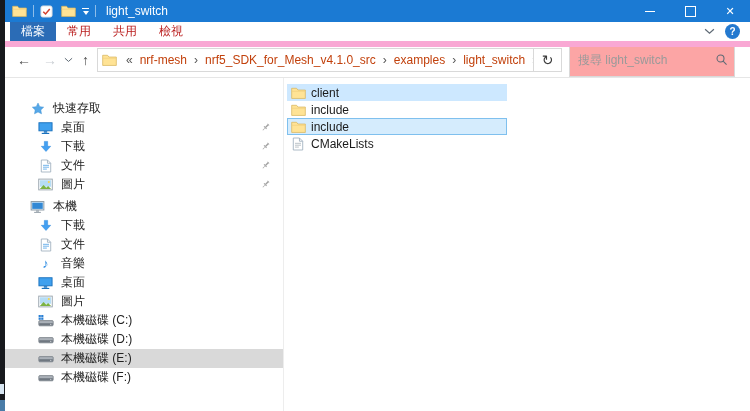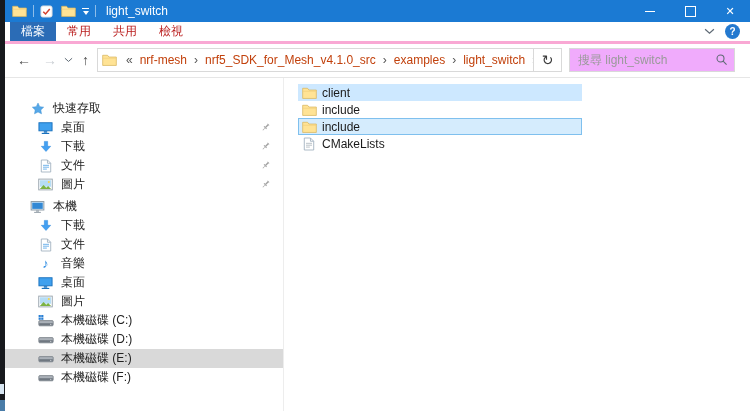--- a/index.html
+++ b/index.html
@@ -19,21 +19,21 @@
   .qat-drop .bar{width:7px;height:1px;background:#fff;margin-bottom:2px}
   .qat-drop .tri{width:0;height:0;border-left:3.5px solid transparent;border-right:3.5px solid transparent;border-top:4px solid #fff}
   .tb-title{margin-left:4px;font-size:12px;white-space:nowrap}
   .win-controls{margin-left:auto;display:flex;height:22px}
   .wc{width:40px;height:22px;display:flex;align-items:center;justify-content:center;color:#fff}
   .wc .minbar{width:10px;height:1px;background:#fff}
   .wc .maxbox{width:9px;height:9px;border:1px solid #fff}
   .wc.close{font-size:11px}
   
   .ribbonrow{position:absolute;left:5px;top:22px;right:0;height:19px;background:#fff;
-             border-bottom:3px solid #f9a8d4;display:flex;align-items:stretch;z-index:4}
+             border-bottom:6px solid #f9a8d4;display:flex;align-items:stretch;z-index:4}
   .tab{padding:0 11px;display:flex;align-items:center;color:#b91c1c;cursor:default}
   .tab.active{background:#2b6cb6;color:#fff;margin-left:5px}
   .ribbon-right{margin-left:auto;display:flex;align-items:center;margin-right:10px;gap:10px}
   .help-circle{width:15px;height:15px;border-radius:50%;background:#2479cf;color:#fff;
                font-size:10px;font-weight:bold;display:flex;align-items:center;justify-content:center}
   
   .toolbar{position:absolute;left:5px;top:42px;right:0;height:35px;background:#fff;
            border-bottom:1px solid #e6e6e6;display:flex;align-items:center;z-index:3}
   .nav-ic{color:#4a4a4a;font-size:14px;line-height:1}
   .nav-ic.disabled{color:#c9ced3}
@@ -41,40 +41,40 @@
   .nav-fwd{margin-left:12px}
   .nav-chev{margin-left:7px}
   .nav-up{margin-left:9px;margin-right:8px}
   .addrbox{height:24px;border:1px solid #d9d9d9;background:#fff;display:flex;align-items:center;
            width:437px;box-sizing:border-box;padding:0 4px;overflow:hidden;white-space:nowrap}
   .addrbox .crumb{padding:0 2px;color:#c2410c;cursor:default}
   .addrbox .csep{padding:0 5px;color:#555}
   .refreshbox{height:24px;width:28px;border:1px solid #d9d9d9;border-left:none;background:#fff;
               display:flex;align-items:center;justify-content:center;box-sizing:border-box;
               color:#3c3c3c;font-size:14px}
-  .searchbox{height:24px;width:166px;border:1px solid #d9d9d9;background:#f0abfc;margin-left:7px;
-             display:flex;align-items:center;box-sizing:border-box;padding:6px 6px}
+  .searchbox{height:24px;width:166px;border:1px solid #d9d9d9;background:#fca5a5;margin-left:7px;
+             display:flex;align-items:center;box-sizing:border-box;padding:16px 6px}
   .searchbox input{flex:1;border:none;outline:none;font-family:"Liberation Sans",sans-serif;
                    font-size:12px;color:#333;min-width:0;background:transparent}
   .searchbox input::placeholder{color:#9a9a9a}
   
   .main{position:absolute;left:5px;top:78px;right:0;bottom:0;background:#fff;display:flex;z-index:2}
   .sidebar{width:279px;border-right:1px solid #ededed;box-sizing:border-box;overflow:hidden}
   .side-section{margin-top:21px}
   .side-section.second{margin-top:3px}
   .srow{height:19px;display:flex;align-items:center;padding-left:24px;cursor:default}
   .srow.child{padding-left:32px}
   .srow.hl{background:#d9d9d9}
   .srow .ic{width:17px;display:flex;justify-content:center;margin-right:7px;flex:none}
   .srow .lbl{color:#222;white-space:nowrap}
   .srow .pin{margin-left:auto;margin-right:12px;opacity:.85}
   .note{color:#2e8ce2;font-size:13px;line-height:1}
   
   .files{flex:1;padding-top:6px}
-  .frow{height:17px;width:284px;margin-left:14px;display:flex;align-items:center;
+  .frow{height:17px;width:220px;margin-left:3px;display:flex;align-items:center;
         padding-left:3px;box-sizing:border-box;cursor:default}
   .frow.sel{background:#cde8ff}
   .frow.focus{background:#d5ecfd;box-shadow:inset 0 0 0 1px #7fc0ee}
   .frow .fic{width:16px;margin-right:5px;display:flex;justify-content:center;flex:none}
   .frow .fname{white-space:nowrap}
   .hiddendefs{position:absolute;width:0;height:0;overflow:hidden}
 </style>
 </head>
 <body>
 

